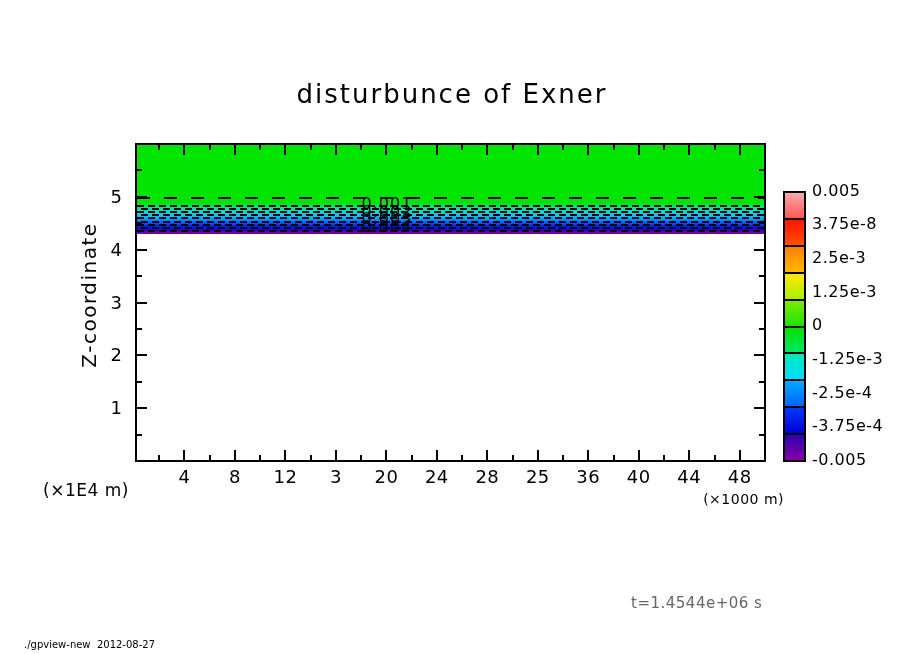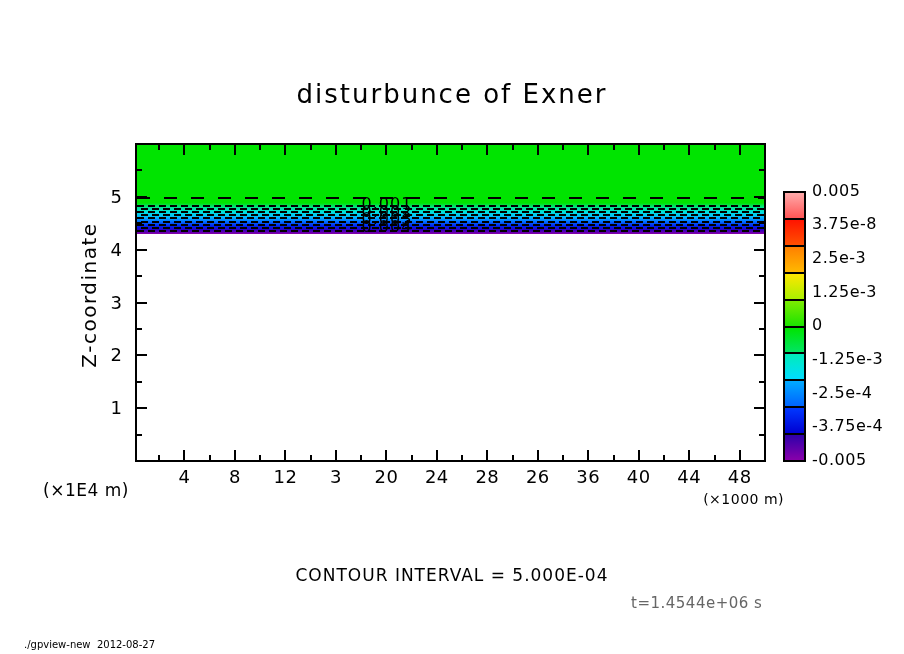--- a/index.html
+++ b/index.html
@@ -149,21 +149,21 @@
   </div>
 
   <div id="xtick-labels">
       <div class="abs xtick-label" style="left: 162.48px;">4</div>
       <div class="abs xtick-label" style="left: 212.96px;">8</div>
       <div class="abs xtick-label" style="left: 263.44px;">12</div>
       <div class="abs xtick-label" style="left: 313.92px;">3</div>
       <div class="abs xtick-label" style="left: 364.4px;">20</div>
       <div class="abs xtick-label" style="left: 414.88px;">24</div>
       <div class="abs xtick-label" style="left: 465.36px;">28</div>
-      <div class="abs xtick-label" style="left: 515.84px;">26</div>
+      <div class="abs xtick-label" style="left: 515.84px;">25</div>
       <div class="abs xtick-label" style="left: 566.32px;">36</div>
       <div class="abs xtick-label" style="left: 616.8px;">40</div>
       <div class="abs xtick-label" style="left: 667.28px;">44</div>
       <div class="abs xtick-label" style="left: 717.76px;">48</div>
     </div>
   <div id="ztick-labels">
       <div class="abs ztick-label" style="top: 397.17px;">1</div>
       <div class="abs ztick-label" style="top: 344.34px;">2</div>
       <div class="abs ztick-label" style="top: 291.51px;">3</div>
       <div class="abs ztick-label" style="top: 238.68px;">4</div>
@@ -191,18 +191,17 @@
       <div class="abs cbar-label" style="top: 215.36px;">3.75e-8</div>
       <div class="abs cbar-label" style="top: 249.02px;">2.5e-3</div>
       <div class="abs cbar-label" style="top: 282.68px;">1.25e-3</div>
       <div class="abs cbar-label" style="top: 316.34px;">0</div>
       <div class="abs cbar-label" style="top: 350px;">-1.25e-3</div>
       <div class="abs cbar-label" style="top: 383.66px;">-2.5e-4</div>
       <div class="abs cbar-label" style="top: 417.32px;">-3.75e-4</div>
       <div class="abs cbar-label" style="top: 450.98px;">-0.005</div>
     </div>
 
-  <div class="abs interval-text">CONTOUR INTERVAL = 5.000E-04</div>
   <div class="abs time-text" style="color: rgb(102, 102, 102);">t=1.4544e+06 s</div>
 
   <div class="abs footer footer-left">./gpview-new  2012-08-27</div>
 
 </div>
 
 </body></html>

